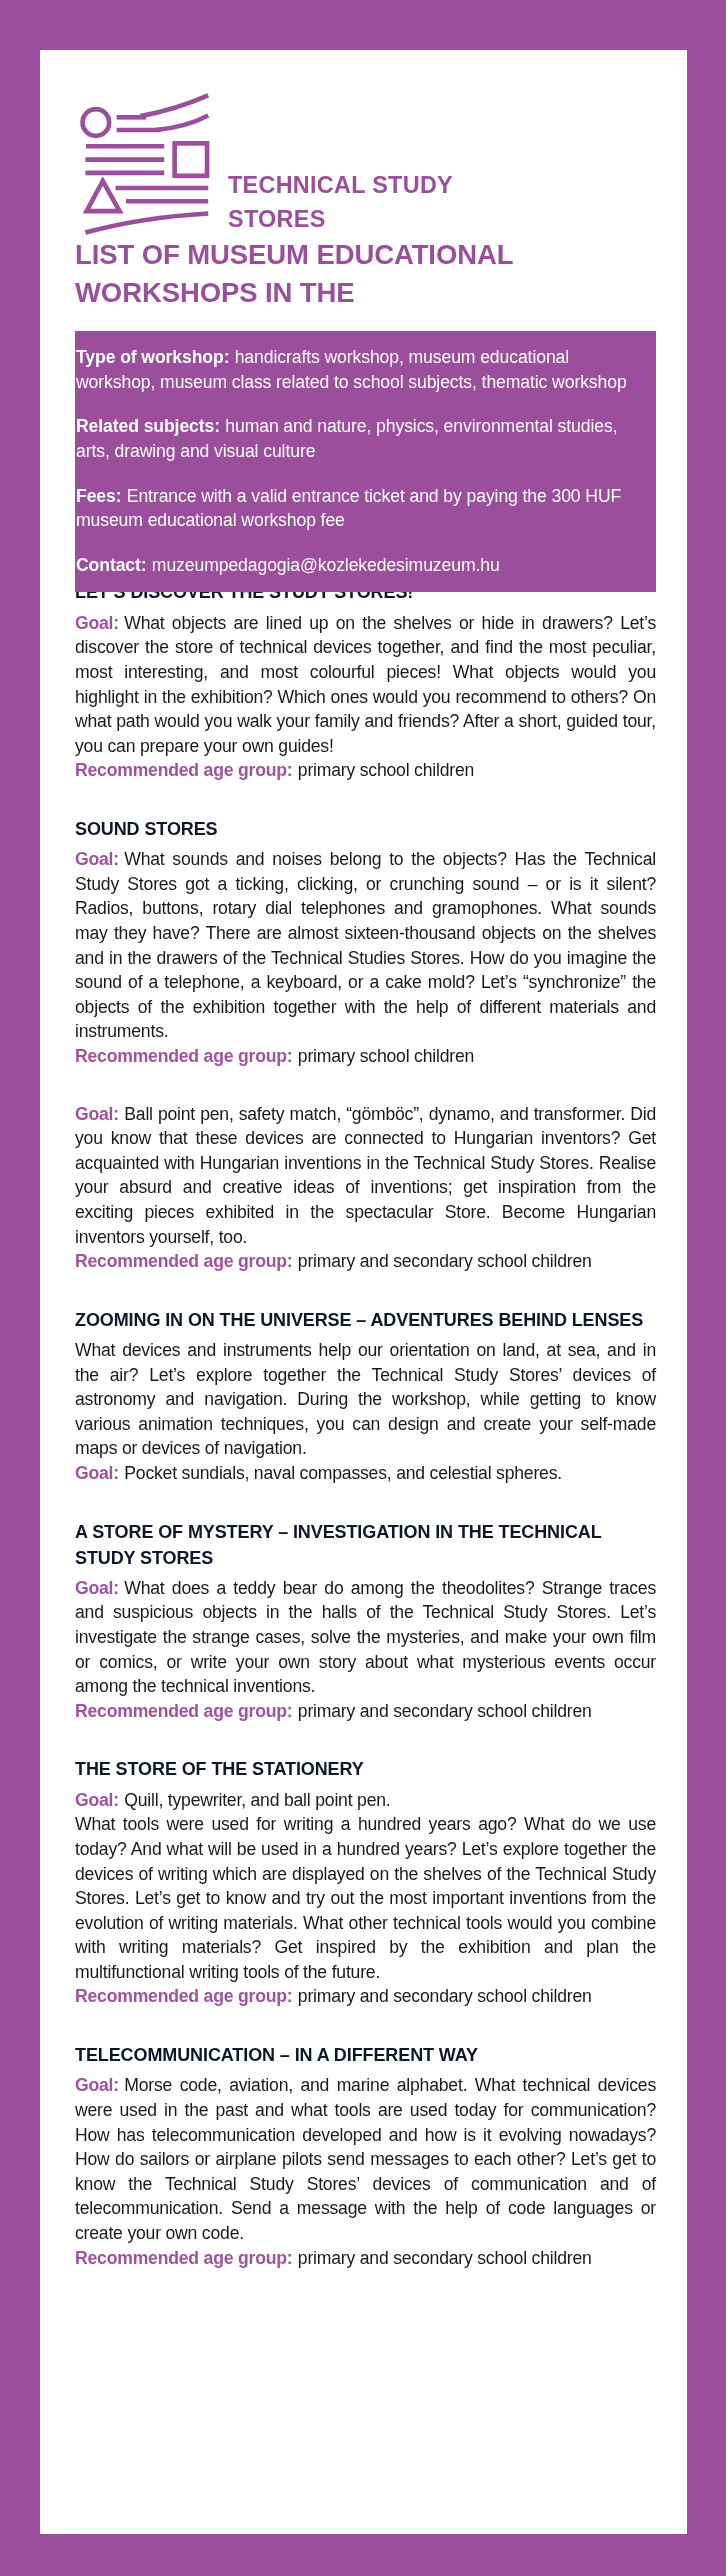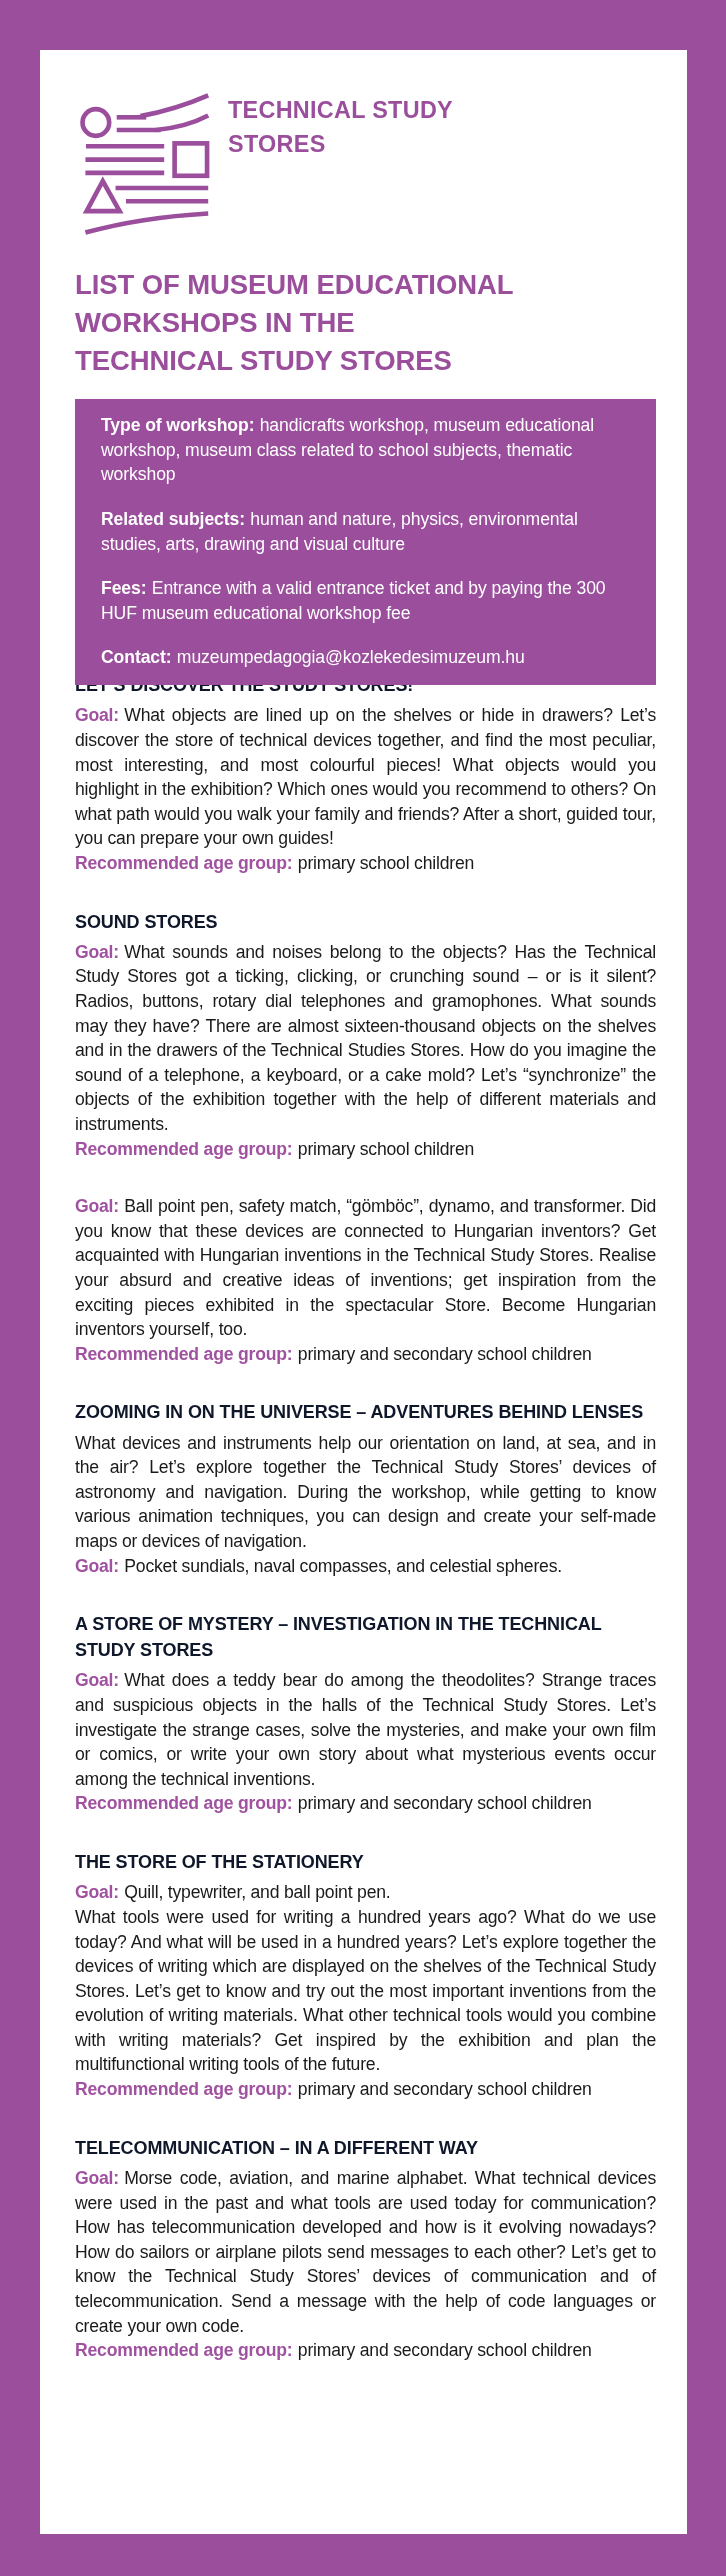--- a/index.html
+++ b/index.html
@@ -19,54 +19,53 @@
 
   .content {
     padding: 0 30px 0 35px;
     width: 100%;
   }
 
   
   .logo-row {
     margin-top: 43px;
     display: flex;
-    align-items: flex-start;
+    align-items: flex-end;
     gap: 14px;
     color: #9a4e9c;
   }
   .logo-row svg { display: block; flex: 0 0 auto; }
   .logo-text {
     font-weight: bold;
     font-size: 23.4px;
     line-height: 34px;
     letter-spacing: 0.3px;
     color: #9a4e9c;
     white-space: nowrap;
   }
 
   
   .page-title {
-    margin-top: 30px;
     font-weight: bold;
     font-size: 27.5px;
     line-height: 38px;
     letter-spacing: -0.1px;
     color: #9a4e9c;
   }
   .page-title div { white-space: nowrap; }
 
   
   .info-box {
     position: relative;
     z-index: 2;
     margin-top: 19.3px;
     width: 581px;
     background: #9a4e9c;
     color: #ffffff;
-    padding: 14px 14px 15px 26px;
+    padding: 14px 14px 15px 1px;
     font-size: 17.6px;
     line-height: 24.6px;
     letter-spacing: -0.1px;
   }
   .info-box p { margin: 0 0 20px 0; }
   .info-box p:last-child { margin-bottom: 0; }
   .info-box .lbl { font-weight: bold; margin-right: 5.3px; }
 
   
   .section { margin-top: 33px; }
@@ -116,21 +115,20 @@
       </svg>
       <div class="logo-text">
         <div>TECHNICAL STUDY</div>
         <div>STORES</div>
       </div>
     </div>
 
     <div class="page-title">
       <div>LIST OF MUSEUM EDUCATIONAL</div>
       <div>WORKSHOPS IN THE</div>
-      <div>TECHNICAL STUDY STORES</div>
     </div>
 
     <div class="info-box">
       <p>
         <span class="lbl">Type of workshop:</span><span>handicrafts workshop, museum educational workshop, museum class related to school subjects, thematic workshop</span>
       </p>
       <p>
         <span class="lbl">Related subjects:</span><span>human and nature, physics, environmental studies, arts, drawing and visual culture</span>
       </p>
       <p>

